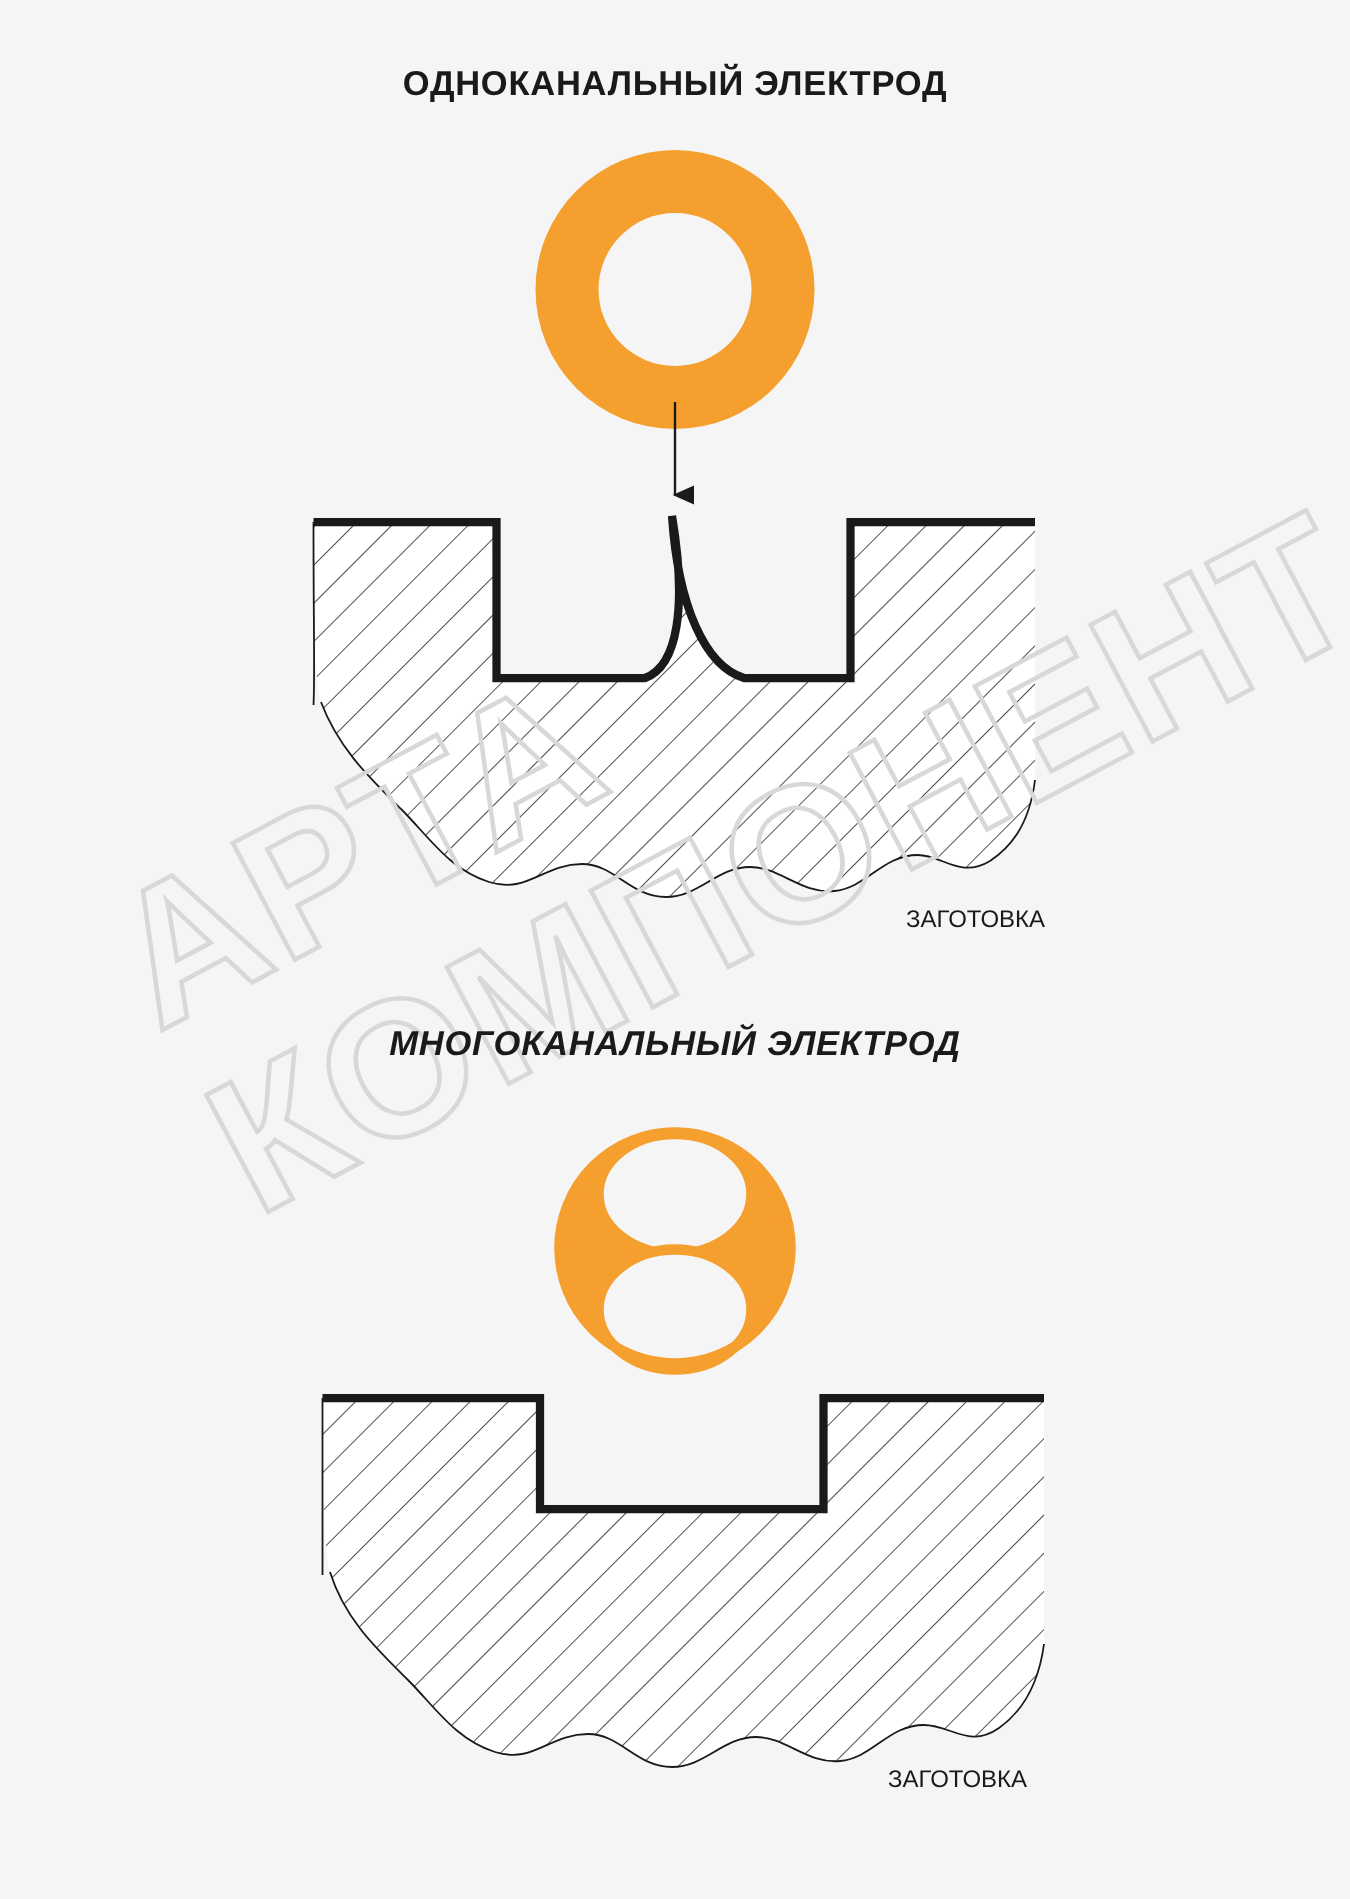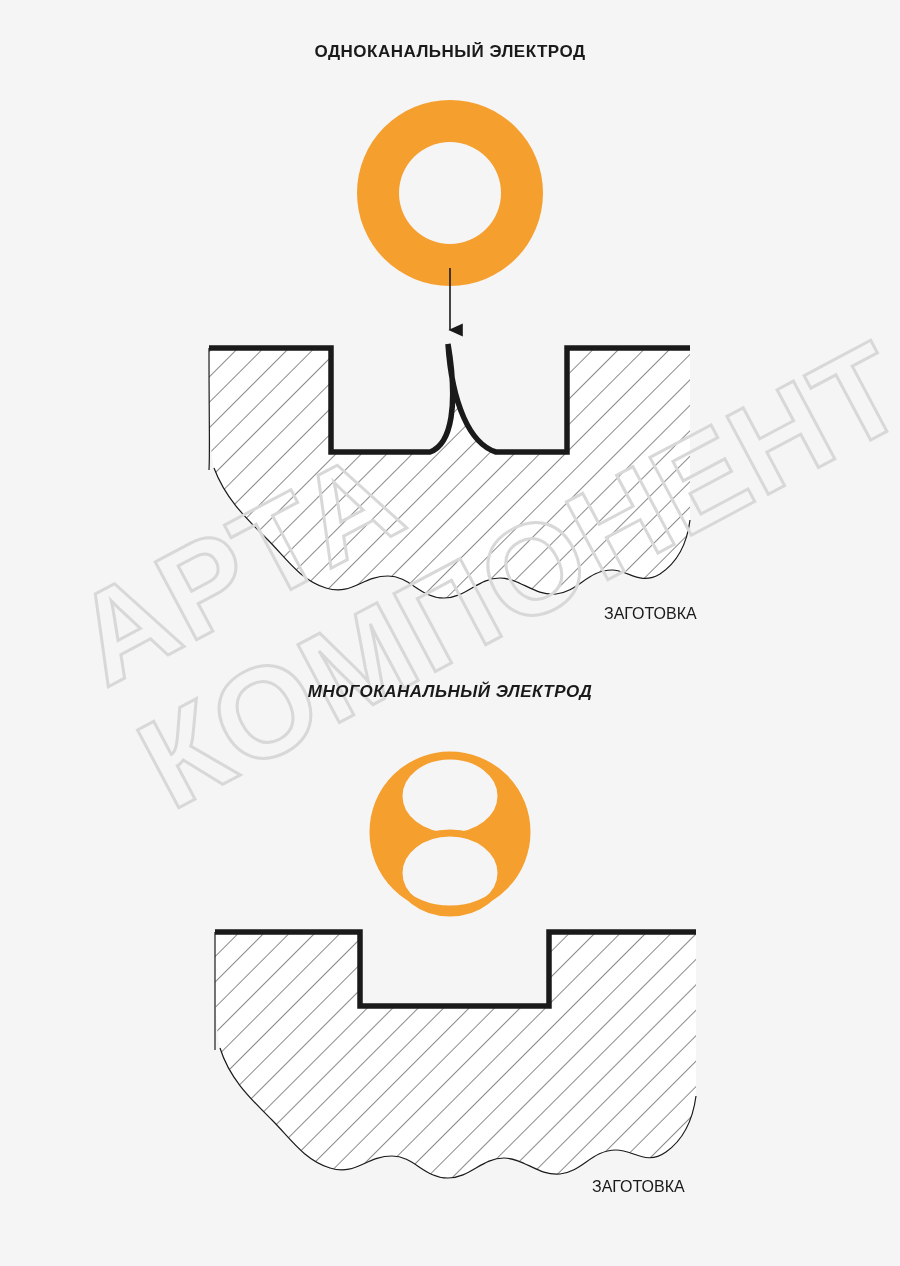--- a/index.html
+++ b/index.html
@@ -35,21 +35,21 @@
     fill: none;
     stroke: #d8d8d8;
     stroke-width: 3;
     letter-spacing: 2px;
   }
   .section-title {
     position: absolute;
     width: 900px;
     text-align: center;
     font-weight: 700;
-    font-size: 17px;
+    font-size: 23px;
     letter-spacing: 0.5px;
     color: #1a1a1a;
   }
   #title-single { top: 42px; }
   #title-multi  { top: 682px; font-style: italic; }
 
   .caption {
     position: absolute;
     font-size: 16px;
     color: #1a1a1a;

